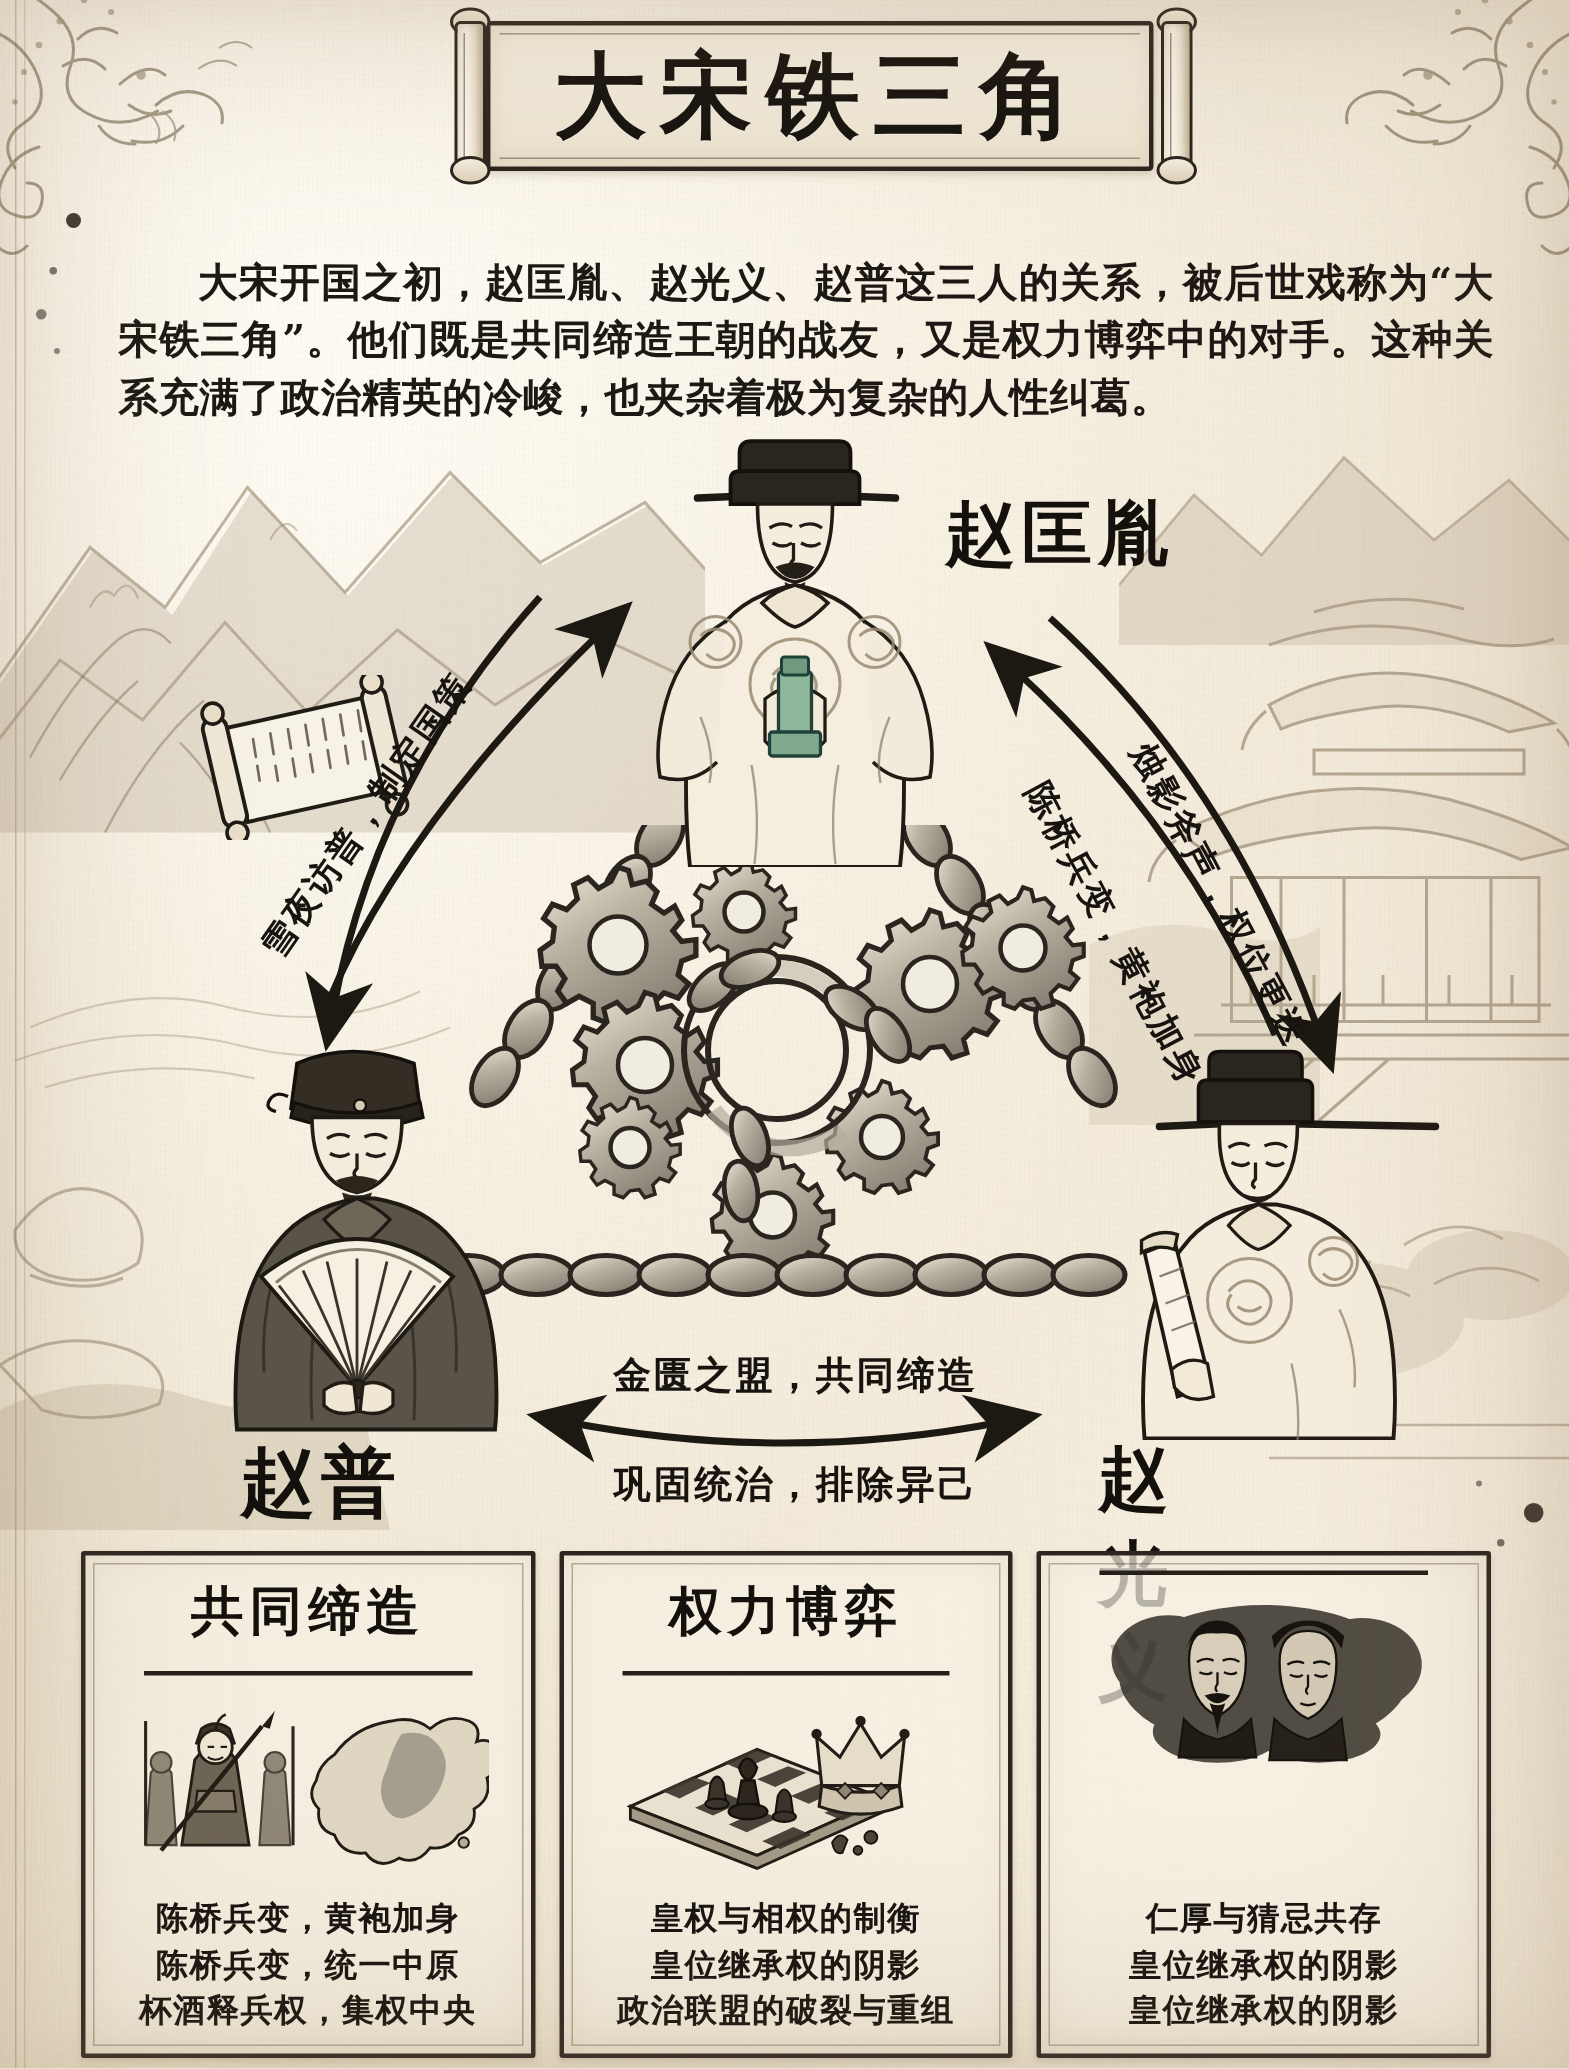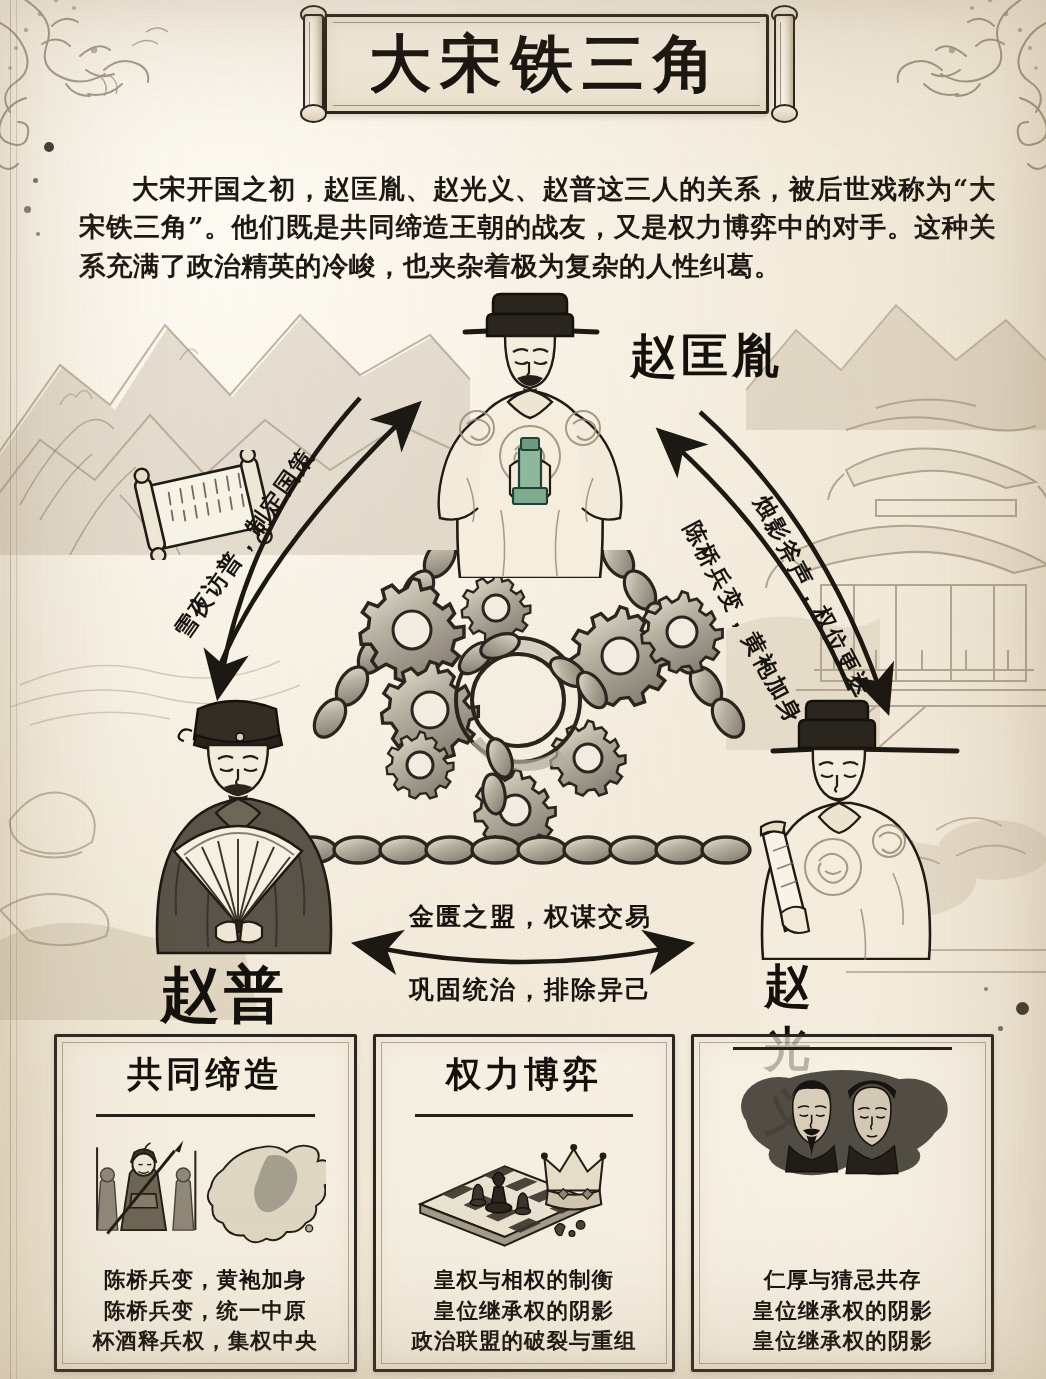--- a/index.html
+++ b/index.html
@@ -102,22 +102,22 @@
 
   
   .stage{position:absolute;left:0;top:270px;width:829px;height:760px;}
   .stage svg.arrows{position:absolute;left:0;top:0;width:1046px;height:760px;overflow:visible;}
 
   .name{
     position:absolute;font-family:"DejaVu Serif","Liberation Serif",serif;
     font-weight:700;color:#14110d;letter-spacing:4px;
   }
   .name.top{left:630px;top:55px;font-size:47px;}
-  .name.left{left:160px;top:685px;font-size:60px;}
-  .name.right{left:764px;top:685px;font-size:47px;}
+  .name.left{left:160px;top:685px;font-size:50px;}
+  .name.right{left:732px;top:685px;font-size:47px;}
 
   .arrow-label{
     position:absolute;font-family:"DejaVu Serif","Liberation Serif",serif;
     font-weight:700;font-size:23px;color:#17130f;letter-spacing:2px;white-space:nowrap;
   }
   .lbl-left{left:180px;top:350px;transform:rotate(-55deg);transform-origin:left center;}
   .lbl-r1{left:690px;top:238px;transform:rotate(62deg);transform-origin:left center;}
   .lbl-r2{left:760px;top:212px;transform:rotate(62deg);transform-origin:left center;}
   .lbl-bot-top{left:409px;top:630px;font-size:25px;}
   .lbl-bot-bot{left:409px;top:703px;font-size:25px;}
@@ -651,21 +651,21 @@
       </defs>
     </svg>
 
     <div class="name top">赵匡胤</div>
     <div class="name left">赵普</div>
     <div class="name right">赵光义</div>
 
     <div class="arrow-label lbl-left">雪夜访普，制定国策</div>
     <div class="arrow-label lbl-r1">陈桥兵变，黄袍加身</div>
     <div class="arrow-label lbl-r2">烛影斧声，权位更迭</div>
-    <div class="arrow-label lbl-bot-top">金匮之盟，权谋交易</div>
+    <div class="arrow-label lbl-bot-top">金匮之盟，共同缔造</div>
     <div class="arrow-label lbl-bot-bot">巩固统治，排除异己</div>
   </div>
 
   <div class="cards">
 
     <div class="card">
       <div class="card-title">共同缔造</div>
       <div class="card-rule"></div>
       <div class="card-art">
         <svg viewBox="0 0 280 128">

